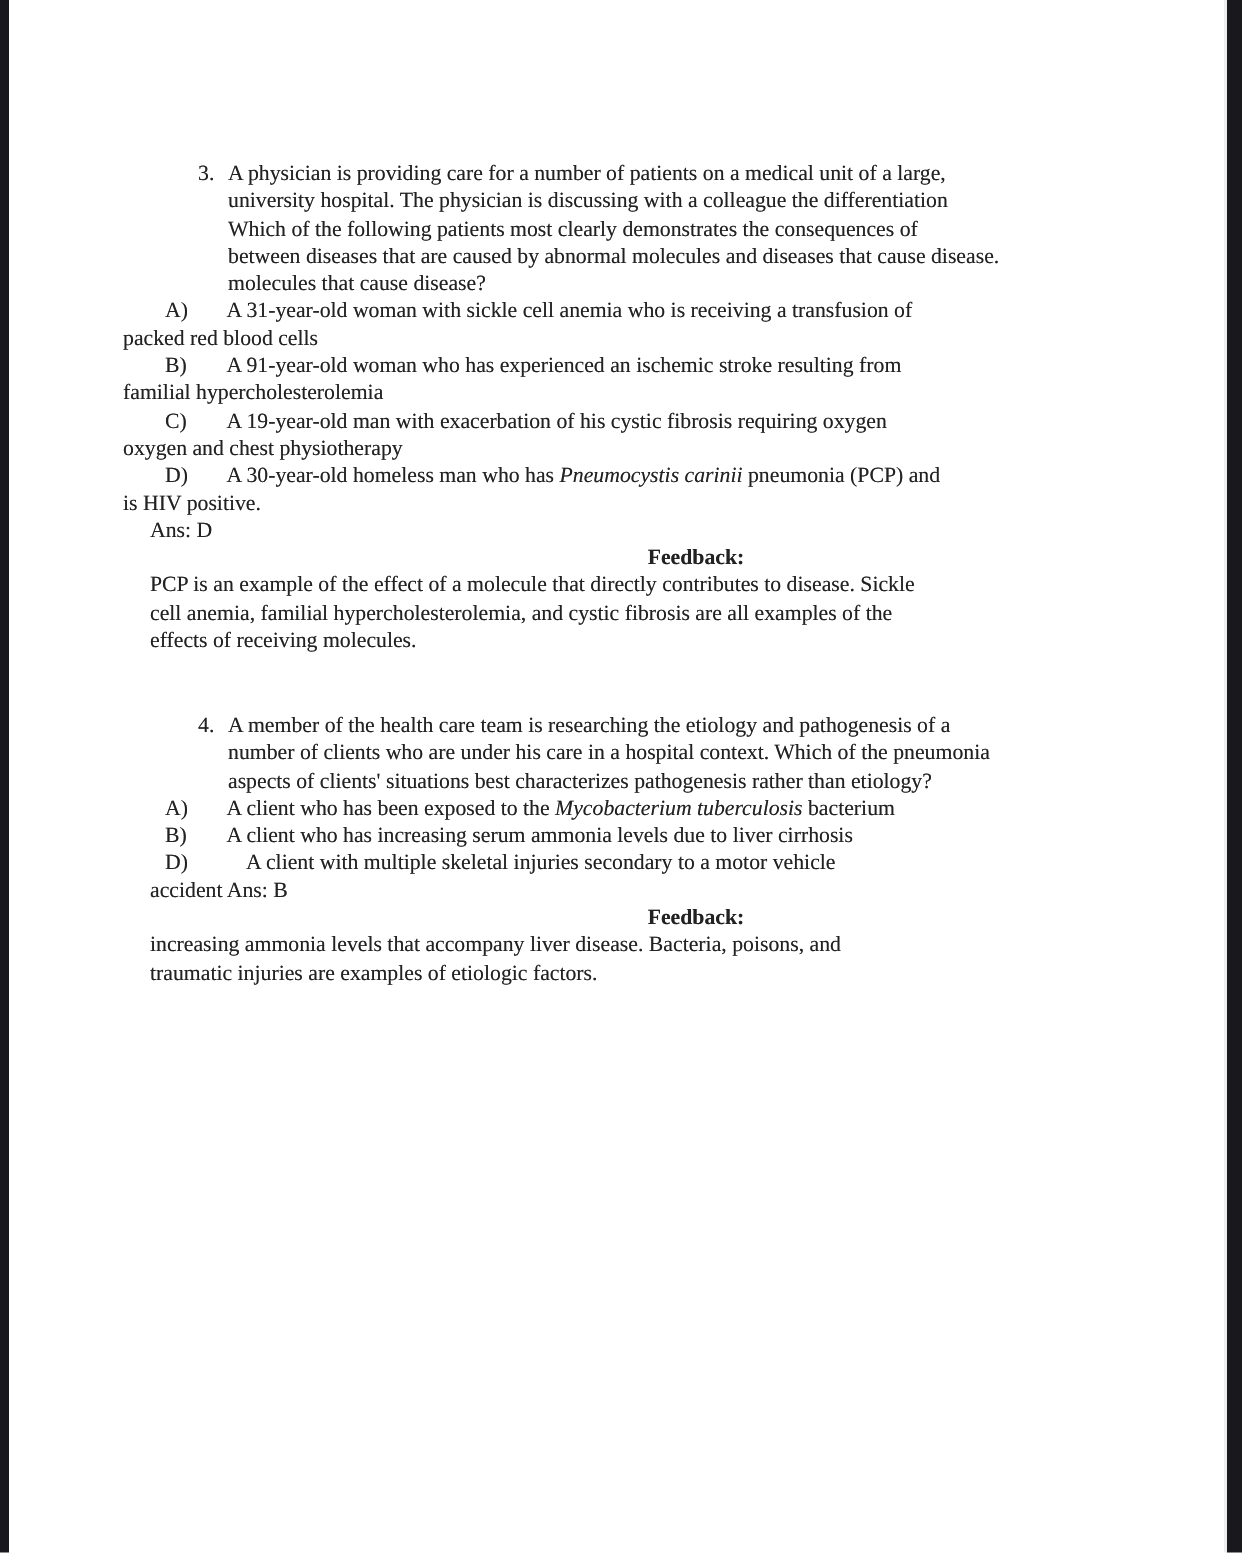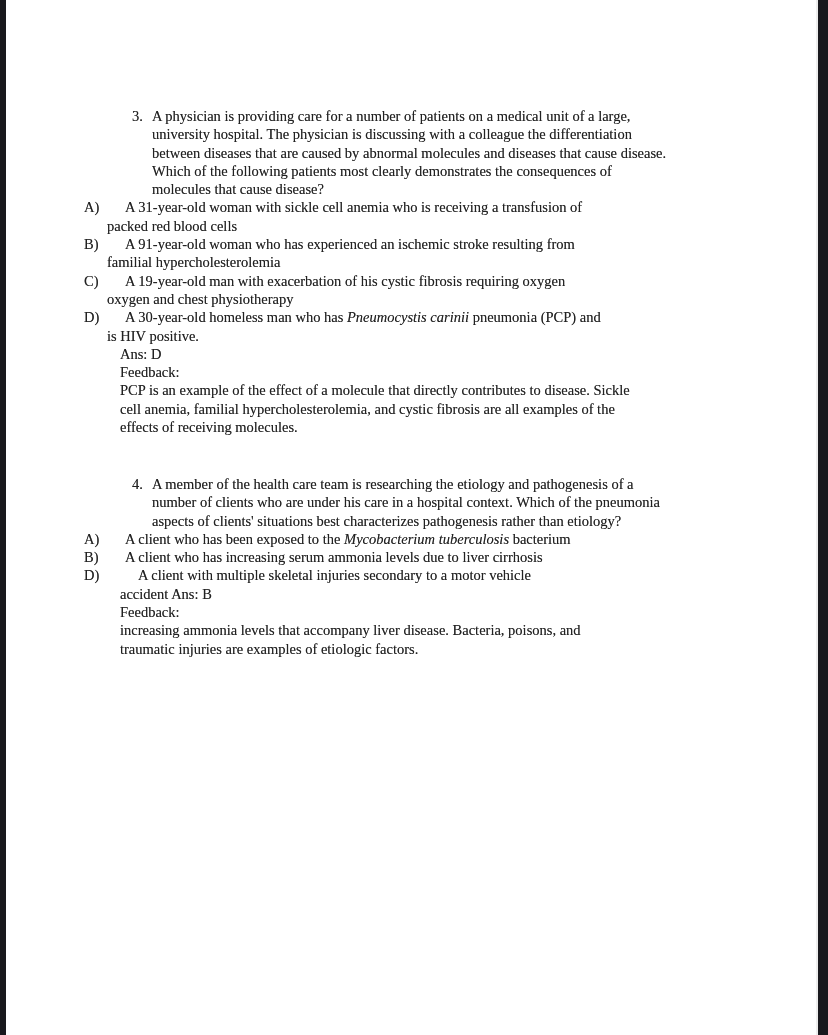--- a/index.html
+++ b/index.html
@@ -40,42 +40,42 @@
   }
   .question {
     position: absolute;
     left: 0;
     width: 828px;
   }
   .q-0 { top: 107px; }
   .q-1 { top: 475px; }
   .line { position: relative; white-space: pre; }
   .l-stem   { padding-left: 152px; }
-  .l-opt    { padding-left: 84px; }
-  .l-cont   { padding-left: 107px; }
-  .l-margin { padding-left: 100px; margin-left: 20px; }
-  .l-bold   { font-weight: normal; }
+  .l-opt    { padding-left: 110px; }
+  .l-cont   { padding-left: 82px; }
+  .l-margin { padding-left: 100px; }
+  .l-bold   { font-weight: bold; text-align: center; }
   .qnum {
     position: absolute;
     left: 132px;
     top: 0;
   }
   .letter { display: inline-block; width: 41px; }
   .letter-wide { display: inline-block; width: 54px; }
   .it { font-style: italic; }
 </style>
 </head>
 <body>
 
 <div class="page">
   <div class="question q-0">
       <div class="line l-stem"><span class="qnum">3.</span>A physician is providing care for a number of patients on a medical unit of a large,</div>
       <div class="line l-stem">university hospital. The physician is discussing with a colleague the differentiation</div>
+      <div class="line l-stem">Which of the following patients most clearly demonstrates the consequences of</div>
       <div class="line l-stem">between diseases that are caused by abnormal molecules and diseases that cause disease.</div>
-      <div class="line l-stem">Which of the following patients most clearly demonstrates the consequences of</div>
       <div class="line l-stem">molecules that cause disease?</div>
       <div class="line l-opt"><span class="letter">A)</span>A 31-year-old woman with sickle cell anemia who is receiving a transfusion of</div>
       <div class="line l-cont">packed red blood cells</div>
       <div class="line l-opt"><span class="letter">B)</span>A 91-year-old woman who has experienced an ischemic stroke resulting from</div>
       <div class="line l-cont">familial hypercholesterolemia</div>
       <div class="line l-opt"><span class="letter">C)</span>A 19-year-old man with exacerbation of his cystic fibrosis requiring oxygen</div>
       <div class="line l-cont">oxygen and chest physiotherapy</div>
       <div class="line l-opt"><span class="letter">D)</span>A 30-year-old homeless man who has <span class="it">Pneumocystis carinii</span> pneumonia (PCP) and</div>
       <div class="line l-cont">is HIV positive.</div>
       <div class="line l-margin">Ans: D</div>

